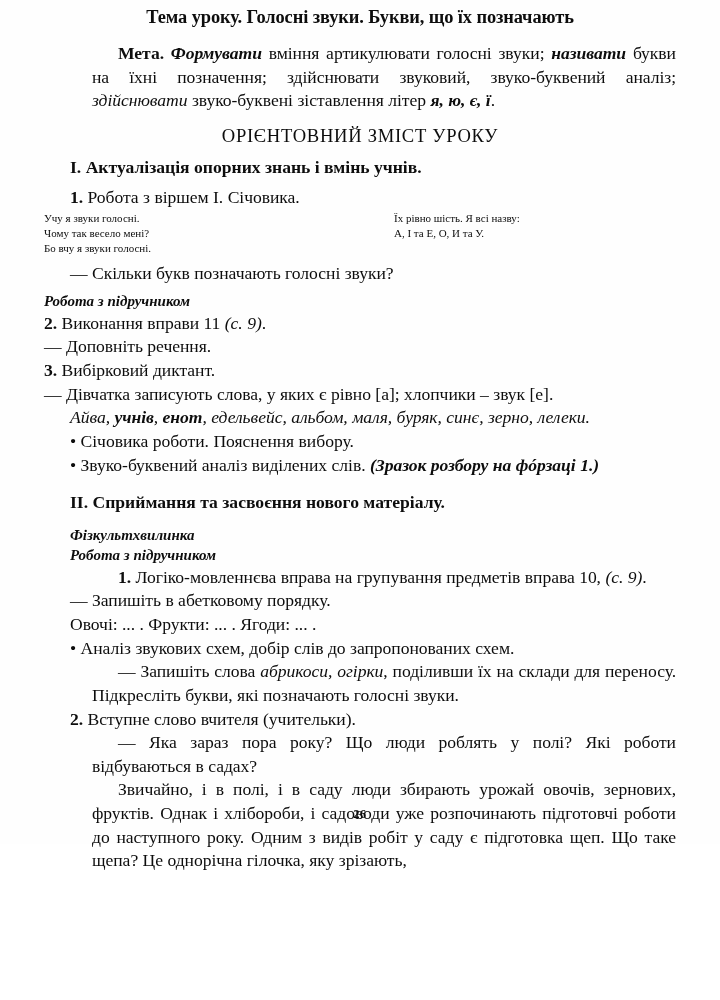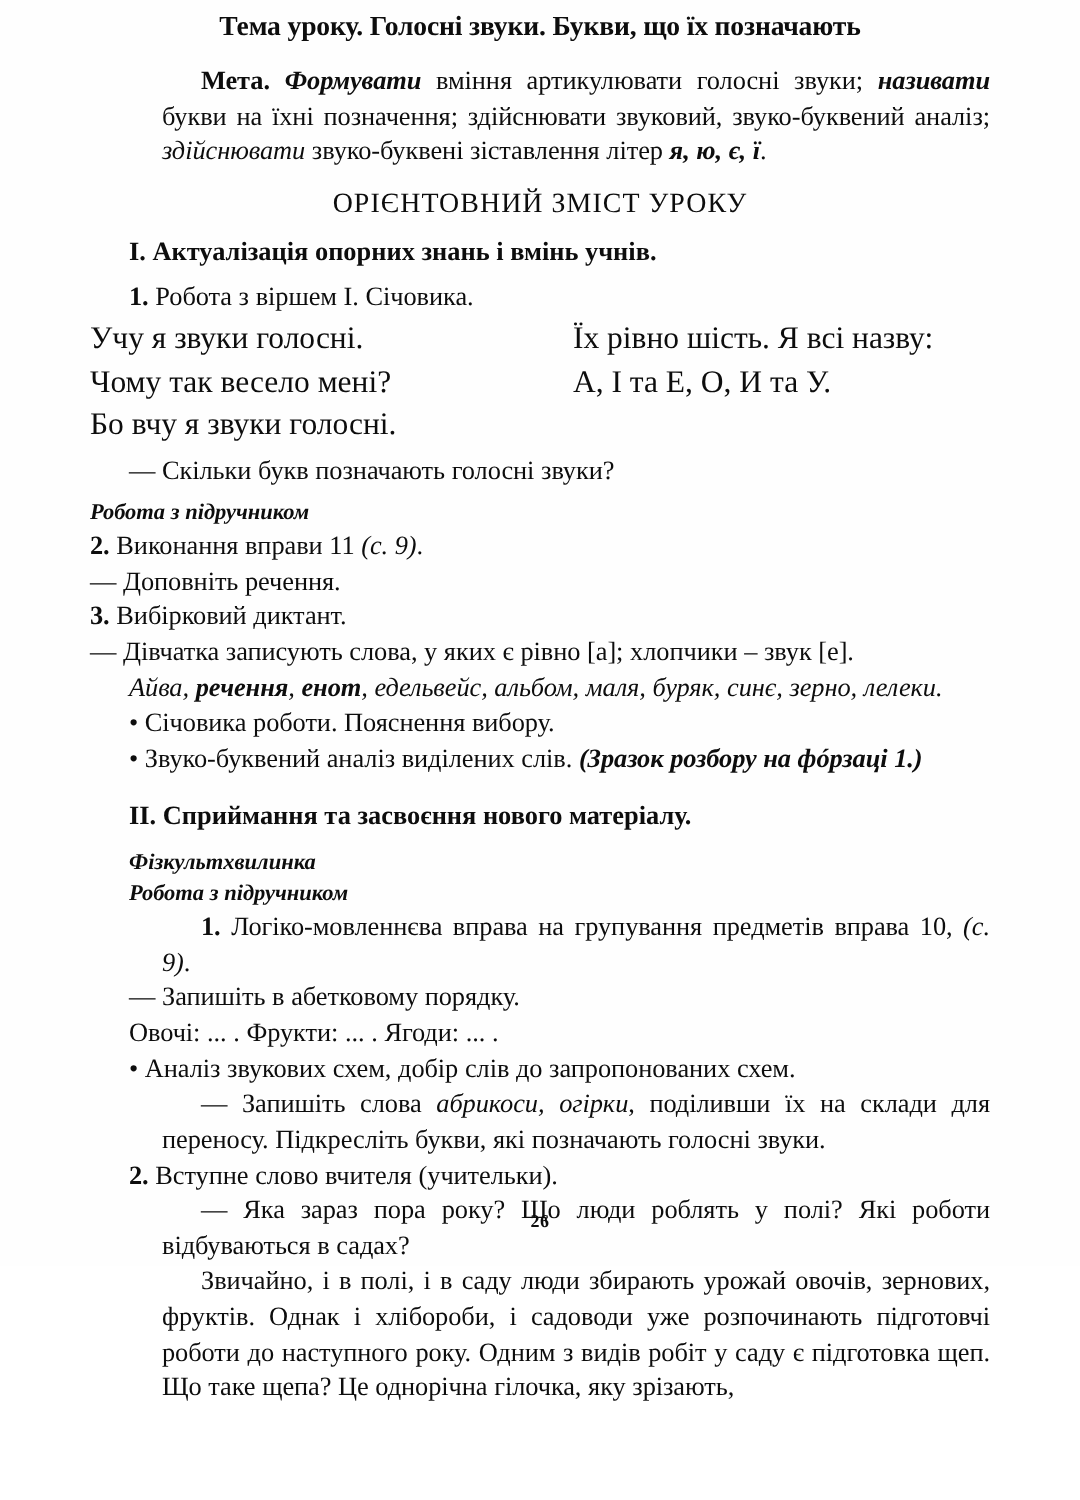--- a/index.html
+++ b/index.html
@@ -15,21 +15,21 @@
     font-family: "Liberation Serif", "DejaVu Serif", serif;
     color: #0d0d0d;
     -webkit-font-smoothing: antialiased;
   }
 
   .page {
     position: relative;
     width: 720px;
     height: 844px;
     box-sizing: border-box;
-    padding: 0 60px;
+    padding: 0 44px;
     background: #fefefe;
   }
 
   .content {
     padding-top: 6px;
   }
 
   
   .line,
   .para {
@@ -91,22 +91,23 @@
     line-height: 1.35;
     margin: 0;
   }
 
   
   .poem {
     margin: 2px 0 0 0;
   }
   .poem-row {
     display: flex;
-    font-size: 21px;
+    font-size: 11px;
     line-height: 1.345;
+    gap: 28px;
   }
   .poem-col-a {
     width: 322px;
     flex: 0 0 322px;
   }
   .poem-col-b {
     flex: 1 1 auto;
   }
 
   
@@ -178,21 +179,21 @@
     <div class="subhead-italic" style="text-indent:0;">Робота з підручником</div>
 
     <div class="line nojust"><span class="b">2.</span><span> Виконання вправи 11 </span><span class="i">(с. 9)</span><span>.</span></div>
 
     <div class="line nojust">— Доповніть речення.</div>
 
     <div class="line nojust"><span class="b">3.</span><span> Вибірковий диктант.</span></div>
 
     <div class="line nojust">— Дівчатка записують слова, у яких є рівно [а]; хлопчики – звук  [е].</div>
 
-    <p class="para" style="text-indent:26px;"><span class="i">Айва</span><span class="i">, </span><span class="bi">речення</span><span class="i">, </span><span class="bi">енот</span><span class="i">, едельвейс, альбом, маля, буряк, синє, зерно, лелеки.</span></p>
+    <p class="para" style="text-indent:26px;"><span class="i">Айва</span><span class="i">, </span><span class="bi">учнів</span><span class="i">, </span><span class="bi">енот</span><span class="i">, едельвейс, альбом, маля, буряк, синє, зерно, лелеки.</span></p>
 
     <div class="line bullet-line nojust">• Січовика роботи. Пояснення вибору.</div>
 
     <p class="para" style="text-indent:26px;"><span>• Звуко-буквений аналіз виділених слів. </span><span class="bi">(Зразок розбору на фóрзаці 1.)</span></p>
 
     <div class="sp-14"></div>
 
     <div class="head-roman">II. Сприймання та засвоєння нового матеріалу.</div>
 
     <div class="sp-6"></div>

